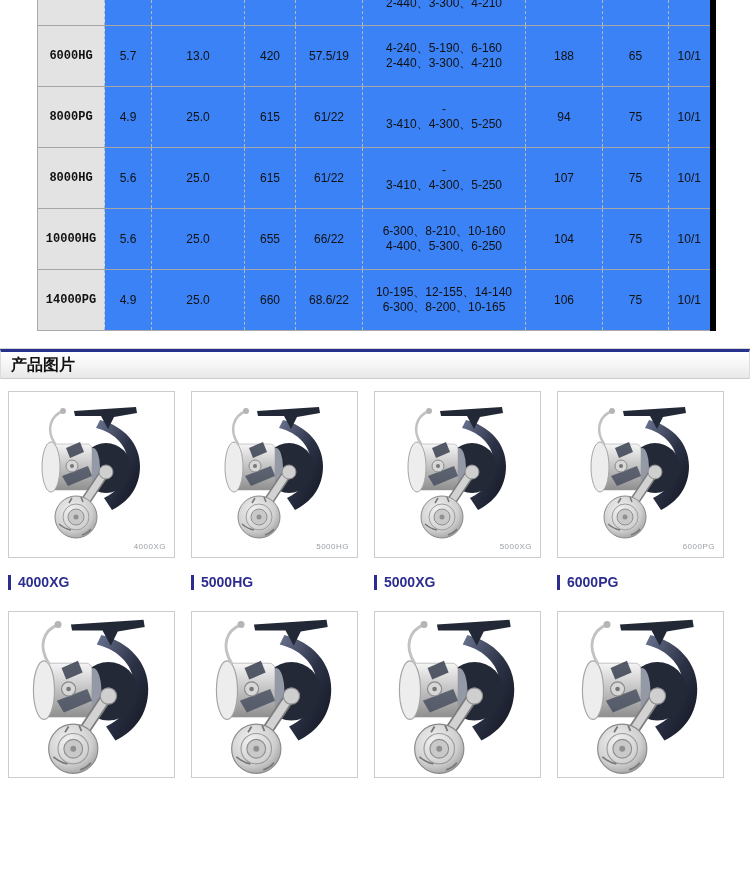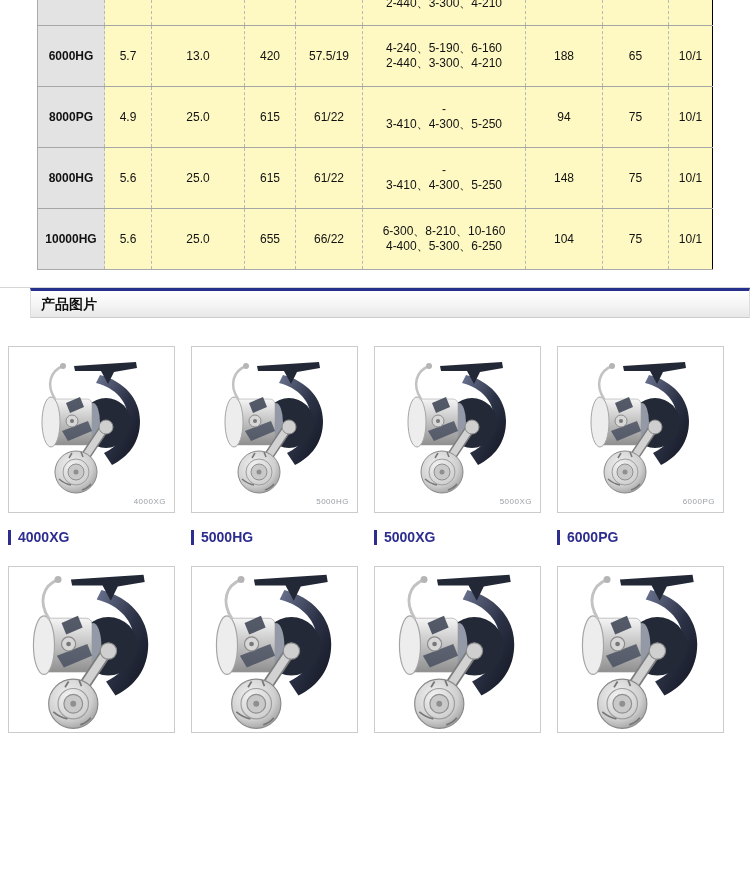--- a/index.html
+++ b/index.html
@@ -3,46 +3,46 @@
 <meta charset="utf-8">
 <style>
   html,body{margin:0;padding:0;}
   body{
     width:750px;height:890px;overflow:hidden;background:#ffffff;
     font-family:"Liberation Sans",sans-serif;color:#1a1a1a;position:relative;
   }
   
   table.spec{
     border-collapse:collapse;table-layout:fixed;width:675px;margin-left:37px;
-    background:#fef9c3;border-left:1px solid #aaaaaa;border-right:1px solid #000000;
+    background:#3b82f6;border-left:1px solid #aaaaaa;border-right:6px solid #000000;
     border-bottom:1px solid #aaaaaa;
   }
   table.spec td{
     border-top:1px solid #a6a6a6;font-size:12px;text-align:center;vertical-align:middle;
     padding:0;color:#111;
   }
   table.spec tr.partial td{border-top:none;}
   table.spec td + td{border-left:1px dashed #b8b8b8;}
-  table.spec td.model{background:#e3e3e3;font-weight:bold;}
+  table.spec td.model{background:#e3e3e3;font-weight:bold;font-family:Liberation Mono, monospace;}
   table.spec tr{height:61px;}
   table.spec tr.partial{height:25px;}
   .clipcell{height:25px;overflow:hidden;}
   .clipcell span{display:block;margin-top:-4px;line-height:15px;font-size:12px;}
   .cap span{display:block;line-height:15px;}
   
   .sec-header-outer{margin-top:17px;border-top:1px solid #d5d5d5;}
   .sec-header{
     border-top:3px solid #26318e;border-bottom:1px solid #cccccc;
     border-left:1px solid #dddddd;border-right:1px solid #dddddd;
     background:linear-gradient(180deg,#ffffff 0%,#f4f4f4 55%,#e7e7e7 100%);
-    height:26px;line-height:26px;padding-left:10px;font-size:14px;font-weight:bold;color:#111;margin-left:30px;
+    height:26px;line-height:26px;padding-left:10px;font-size:16px;font-weight:bold;color:#111;
   }
   
   .grid{display:flex;gap:16px;margin:19px 0 0 8px;}
-  .grid.first{margin-top:28px;}
+  .grid.first{margin-top:12px;}
   .product{width:167px;}
   .card{
     box-sizing:border-box;width:167px;height:167px;border:1px solid #cccccc;
     background:#ffffff;position:relative;
   }
   .card .img-label{
     position:absolute;right:8px;bottom:6px;font-size:8px;color:#9aa0a6;letter-spacing:.5px;
   }
   svg.reel{display:block;width:140px;height:140px;margin:10px auto 0;}
   .grid.second svg.reel{width:164px;height:164px;margin:2px auto 0;}
@@ -162,37 +162,53 @@
     <td>5.6</td>
     <td>25.0</td>
     <td>615</td>
     <td>61/22</td>
     <td>
           <div class="cap">
             <span>-</span>
             <span>3-410、4-300、5-250</span>
           </div>
         </td>
-    <td>148</td>
+    <td>107</td>
     <td>75</td>
     <td>10/1</td>
   </tr>
   <tr>
     <td class="model">10000HG</td>
     <td>5.6</td>
     <td>25.0</td>
     <td>655</td>
     <td>66/22</td>
     <td>
           <div class="cap">
             <span>6-300、8-210、10-160</span>
             <span>4-400、5-300、6-250</span>
           </div>
         </td>
     <td>104</td>
+    <td>75</td>
+    <td>10/1</td>
+  </tr>
+  <tr>
+    <td class="model">14000PG</td>
+    <td>4.9</td>
+    <td>25.0</td>
+    <td>660</td>
+    <td>68.6/22</td>
+    <td>
+          <div class="cap">
+            <span>10-195、12-155、14-140</span>
+            <span>6-300、8-200、10-165</span>
+          </div>
+        </td>
+    <td>106</td>
     <td>75</td>
     <td>10/1</td>
   </tr>
 </tbody>
   </table>
 
 <div class="sec-header-outer">
   <div class="sec-header">
     <span>产品图片</span>
   </div>

